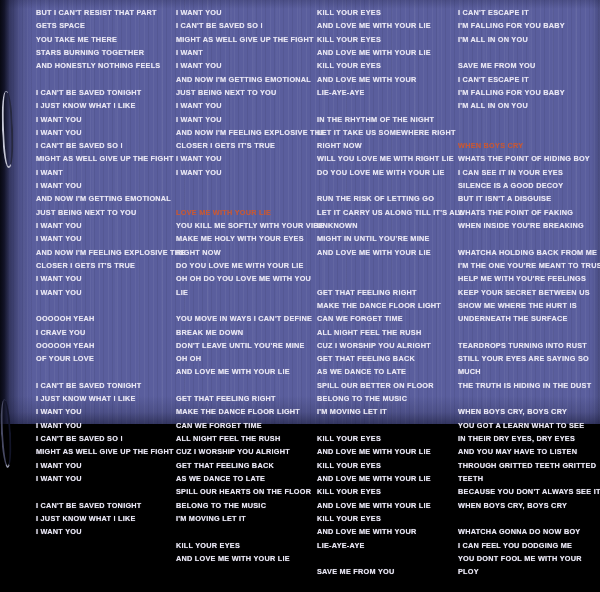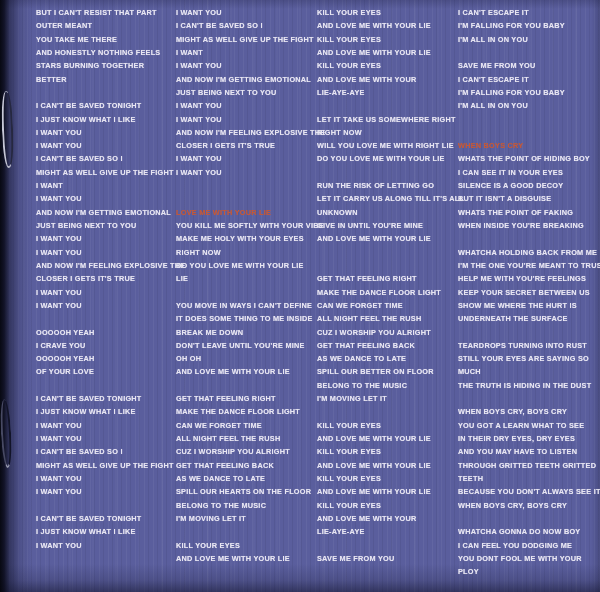--- a/index.html
+++ b/index.html
@@ -1,18 +1,18 @@
 <!DOCTYPE html>
 <html><head>
 <meta charset="utf-8">
 <style>
   html,body{margin:0;padding:0;}
   body{width:600px;height:592px;overflow:hidden;background:#000;}
   .booklet{
-    position:relative;width:600px;height:592px;
+    position:relative;width:600px;height:424px;
     background:
       linear-gradient(to right, rgba(4,5,12,0.96) 0px, rgba(10,11,26,0.9) 4px, rgba(22,24,50,0.55) 10px, rgba(36,38,74,0.22) 20px, rgba(0,0,0,0) 32px),
       linear-gradient(to top, rgba(14,15,38,0.52) 0px, rgba(14,15,38,0.18) 12px, rgba(0,0,0,0) 28px),
       linear-gradient(to bottom, rgba(18,20,48,0.22) 0px, rgba(0,0,0,0) 9px),
       linear-gradient(to left, rgba(18,20,48,0.25) 0px, rgba(0,0,0,0) 9px),
       repeating-linear-gradient(90deg, rgba(255,255,255,0.05) 0px 1px, rgba(0,0,0,0) 1px 4px, rgba(8,9,28,0.07) 4px 5px, rgba(0,0,0,0) 5px 9px),
       repeating-linear-gradient(90deg, rgba(255,255,255,0.025) 0px 2px, rgba(0,0,0,0) 2px 23px),
       #5a5e9d;
     text-decoration: underline;
   }
@@ -39,25 +39,24 @@
   }
 </style>
 </head>
 <body>
 
 <div class="booklet">
   <div class="staple staple-top"></div>
   <div class="staple staple-bottom"></div>
   <div class="col" style="left:36px;">
       <div class="line">BUT I CAN'T RESIST THAT PART</div>
-      <div class="line">OUTER MEANT</div>
+      <div class="line">GETS SPACE</div>
       <div class="line">YOU TAKE ME THERE</div>
+      <div class="line">STARS BURNING TOGETHER</div>
       <div class="line">AND HONESTLY NOTHING FEELS</div>
-      <div class="line">STARS BURNING TOGETHER</div>
-      <div class="line">BETTER</div>
       <div class="line"></div>
       <div class="line">I CAN'T BE SAVED TONIGHT</div>
       <div class="line">I JUST KNOW WHAT I LIKE</div>
       <div class="line">I WANT YOU</div>
       <div class="line">I WANT YOU</div>
       <div class="line">I CAN'T BE SAVED SO I</div>
       <div class="line">MIGHT AS WELL GIVE UP THE FIGHT</div>
       <div class="line">I WANT</div>
       <div class="line">I WANT YOU</div>
       <div class="line">AND NOW I'M GETTING EMOTIONAL</div>
@@ -101,24 +100,24 @@
       <div class="line">CLOSER I GETS IT'S TRUE</div>
       <div class="line">I WANT YOU</div>
       <div class="line">I WANT YOU</div>
       <div class="line"></div>
       <div class="line"></div>
       <div class="line title">LOVE ME WITH YOUR LIE</div>
       <div class="line">YOU KILL ME SOFTLY WITH YOUR VIBE</div>
       <div class="line">MAKE ME HOLY WITH YOUR EYES</div>
       <div class="line">RIGHT NOW</div>
       <div class="line">DO YOU LOVE ME WITH YOUR LIE</div>
+      <div class="line">OH OH DO YOU LOVE ME WITH YOU</div>
       <div class="line">LIE</div>
       <div class="line"></div>
       <div class="line">YOU MOVE IN WAYS I CAN'T DEFINE</div>
-      <div class="line">IT DOES SOME THING TO ME INSIDE</div>
       <div class="line">BREAK ME DOWN</div>
       <div class="line">DON'T LEAVE UNTIL YOU'RE MINE</div>
       <div class="line">OH OH</div>
       <div class="line">AND LOVE ME WITH YOUR LIE</div>
       <div class="line"></div>
       <div class="line">GET THAT FEELING RIGHT</div>
       <div class="line">MAKE THE DANCE FLOOR LIGHT</div>
       <div class="line">CAN WE FORGET TIME</div>
       <div class="line">ALL NIGHT FEEL THE RUSH</div>
       <div class="line">CUZ I WORSHIP YOU ALRIGHT</div>
@@ -133,29 +132,30 @@
     </div>
   <div class="col" style="left:317px;">
       <div class="line">KILL YOUR EYES</div>
       <div class="line">AND LOVE ME WITH YOUR LIE</div>
       <div class="line">KILL YOUR EYES</div>
       <div class="line">AND LOVE ME WITH YOUR LIE</div>
       <div class="line">KILL YOUR EYES</div>
       <div class="line">AND LOVE ME WITH YOUR</div>
       <div class="line">LIE-AYE-AYE</div>
       <div class="line"></div>
+      <div class="line">IN THE RHYTHM OF THE NIGHT</div>
       <div class="line">LET IT TAKE US SOMEWHERE RIGHT</div>
       <div class="line">RIGHT NOW</div>
       <div class="line">WILL YOU LOVE ME WITH RIGHT LIE</div>
       <div class="line">DO YOU LOVE ME WITH YOUR LIE</div>
       <div class="line"></div>
       <div class="line">RUN THE RISK OF LETTING GO</div>
       <div class="line">LET IT CARRY US ALONG TILL IT'S ALL</div>
       <div class="line">UNKNOWN</div>
-      <div class="line">GIVE IN UNTIL YOU'RE MINE</div>
+      <div class="line">MIGHT IN UNTIL YOU'RE MINE</div>
       <div class="line">AND LOVE ME WITH YOUR LIE</div>
       <div class="line"></div>
       <div class="line"></div>
       <div class="line">GET THAT FEELING RIGHT</div>
       <div class="line">MAKE THE DANCE FLOOR LIGHT</div>
       <div class="line">CAN WE FORGET TIME</div>
       <div class="line">ALL NIGHT FEEL THE RUSH</div>
       <div class="line">CUZ I WORSHIP YOU ALRIGHT</div>
       <div class="line">GET THAT FEELING BACK</div>
       <div class="line">AS WE DANCE TO LATE</div>

